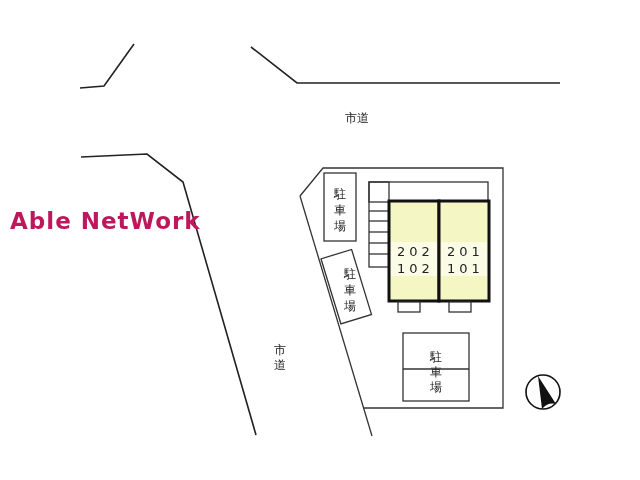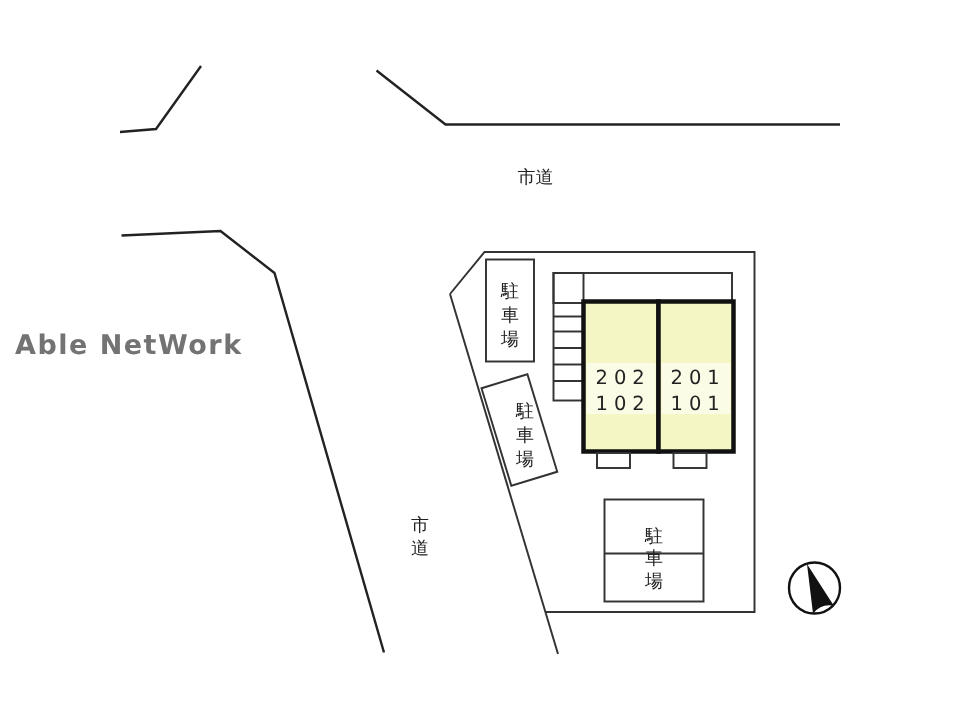--- a/index.html
+++ b/index.html
@@ -6,23 +6,23 @@
   body { width: 640px; height: 480px; position: relative; overflow: hidden;
          font-family: "DejaVu Sans", sans-serif; }
   svg.map { position: absolute; left: 0; top: 0; width: 640px; height: 480px; }
   .road-line { fill: none; stroke: #222; stroke-width: 1.6; }
   .lot-line { fill: none; stroke: #333; stroke-width: 1.3; }
   .box { fill: #fff; stroke: #333; stroke-width: 1.3; }
   .building { fill: #f4f6c4; stroke: #111; stroke-width: 3; }
   .label-band { fill: #fbfce6; }
   .text-jp { font-family: "DejaVu Sans", sans-serif; font-size: 12px; fill: #222; }
   .unit { font-family: "DejaVu Sans", sans-serif; font-size: 13px; fill: #222; letter-spacing: 4px; }
-  .watermark { position: absolute; left: 10px; top: 220px;
+  .watermark { position: absolute; left: 10px; top: 208px;
                font-family: "DejaVu Sans", sans-serif; font-weight: bold;
-               font-size: 18px; color: #737373; letter-spacing: 1px; }
+               font-size: 23px; color: #be185d; letter-spacing: 1px; }
 </style>
 </head>
 <body>
 
 <svg class="map" viewBox="0 0 640 480">
 
   <polyline class="road-line" points="80,88 104,86 134,44"></polyline>
   <polyline class="road-line" points="251,47 297,83 560,83"></polyline>
   <polyline class="road-line" points="81,157 147,154 183,182 256,435"></polyline>
   <polyline class="lot-line" points="372,436 300,196"></polyline>

